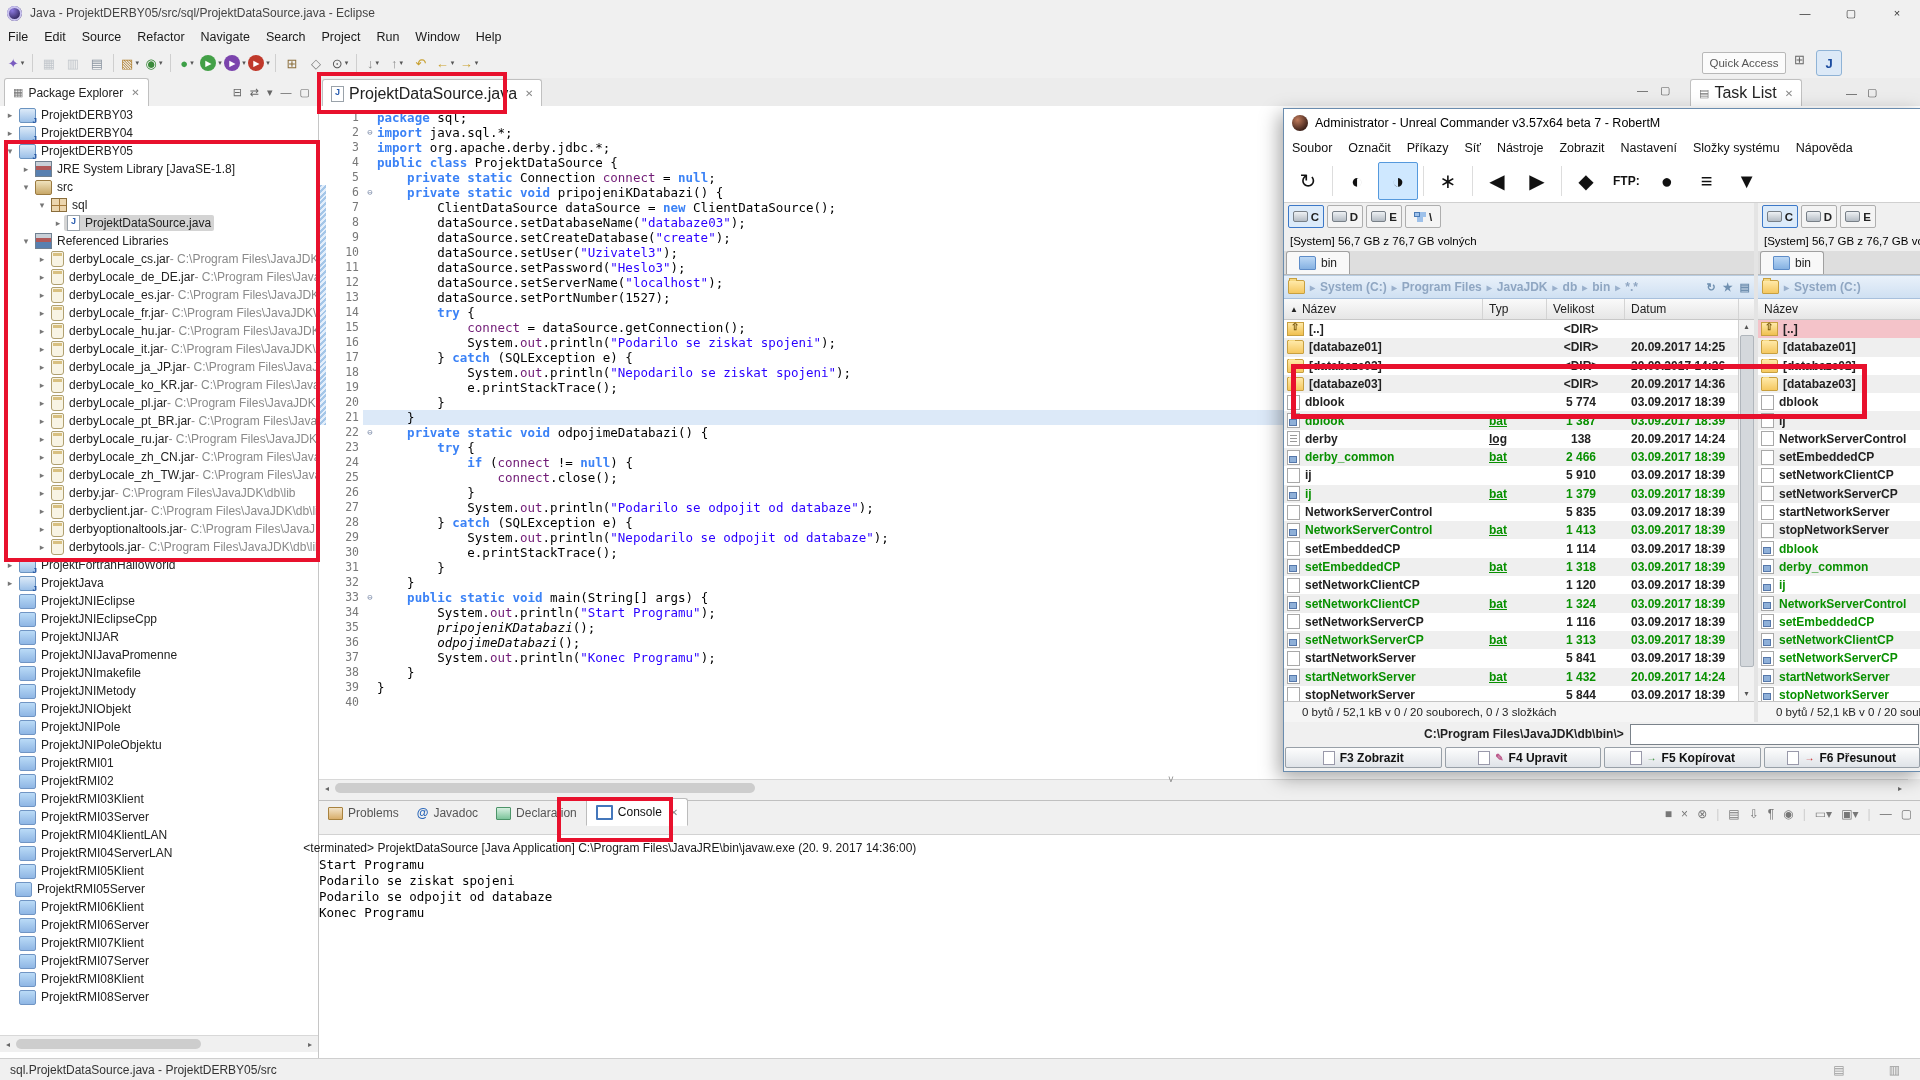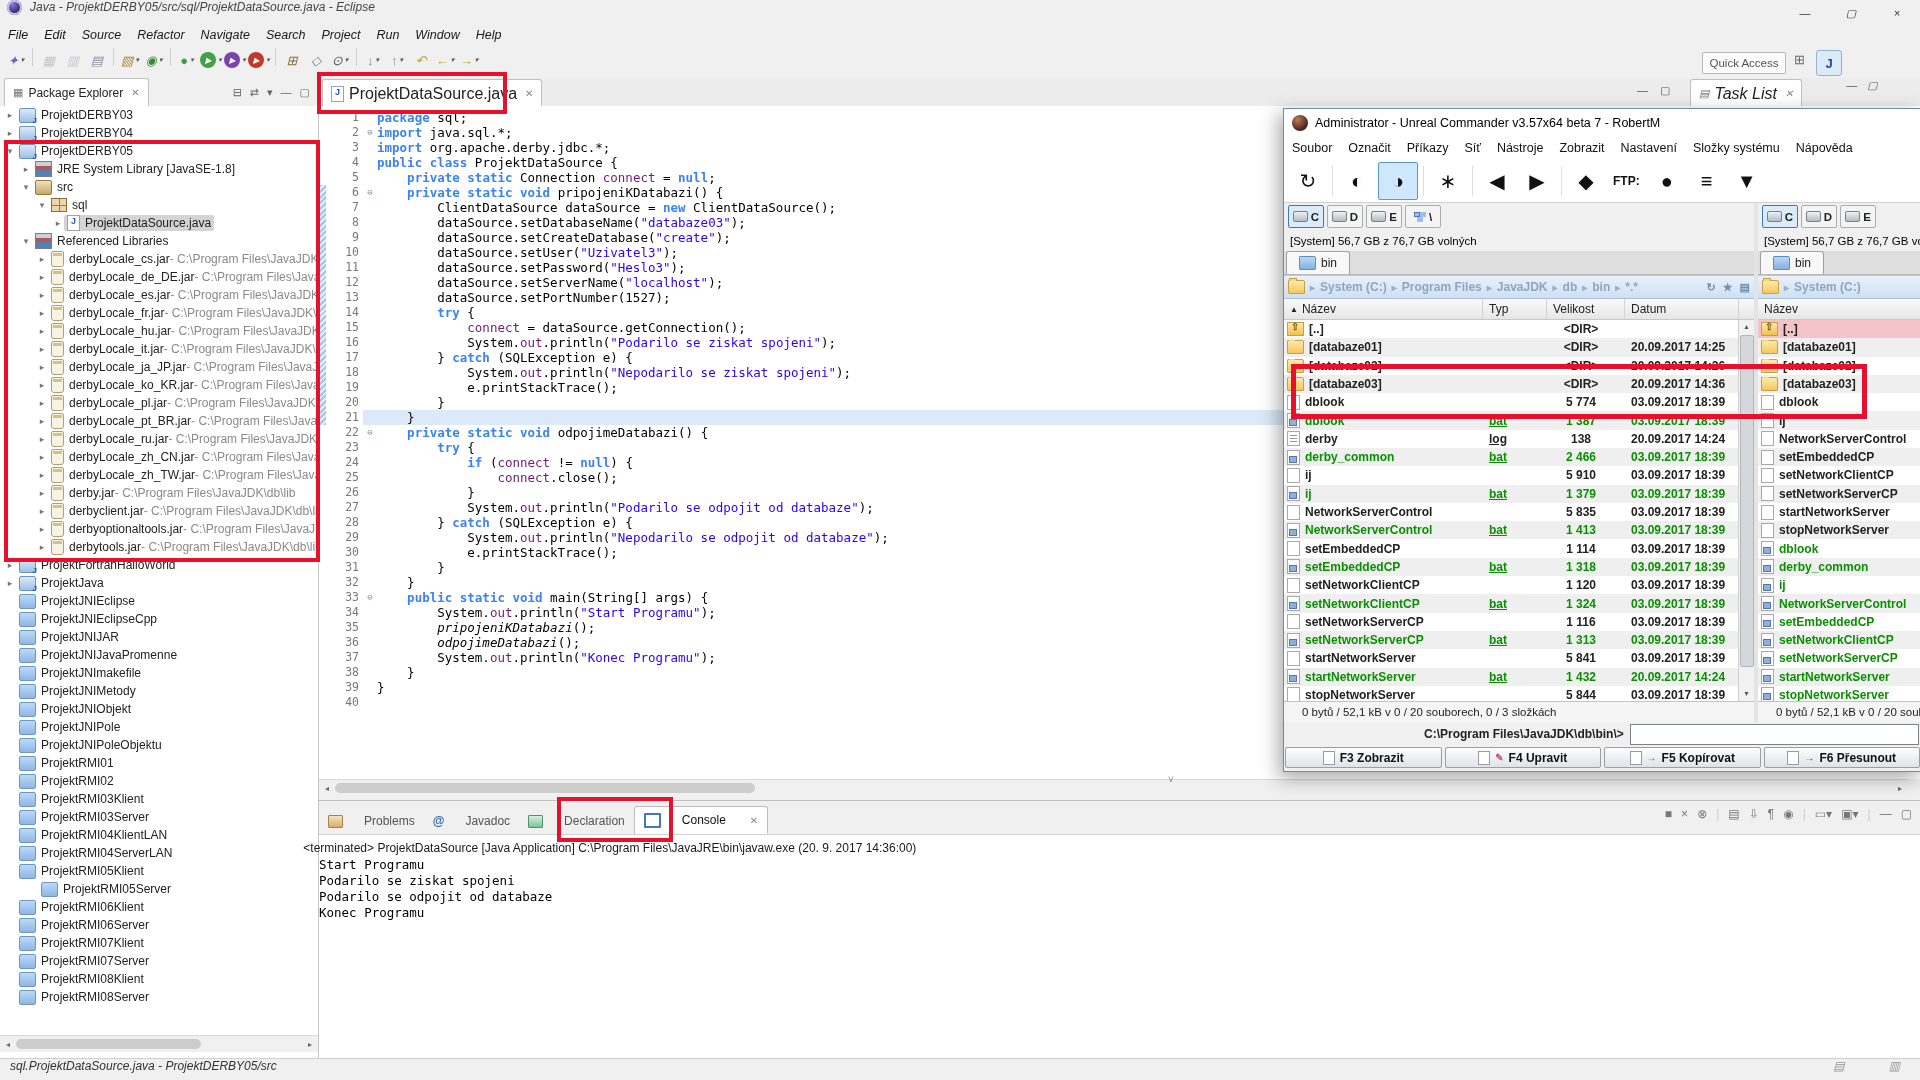--- a/index.html
+++ b/index.html
@@ -1,19 +1,19 @@
 <!DOCTYPE html>
 <html><head>
 <meta charset="utf-8">
 <style>
   html,body{margin:0;padding:0;}
   body{width:1920px;height:1080px;position:relative;overflow:hidden;background:#f0f0f0;
        font-family:"Liberation Sans",sans-serif;color:#222;}
   .abs{position:absolute;}
-  .flex{display:flex;font-style:italic;}
+  .flex{display:flex;align-items:center;}
   
   #ecl-titlebar{left:0;top:0;width:1920px;height:26px;background:#f0f0f0;font-size:12px;color:#444;}
   #ecl-icon{width:15px;height:15px;border-radius:50%;margin:0 8px 0 7px;
     background:radial-gradient(circle at 35% 30%,#8d7ae0,#2c2255 70%);box-shadow:inset 0 0 0 2px #c9c2ee;}
   .winbtn{width:46px;height:26px;display:flex;align-items:center;justify-content:center;font-size:11px;color:#333;}
   #ecl-menubar{left:0;top:26px;width:1920px;height:22px;font-size:12.5px;color:#1a1a1a;}
   .emenu{padding:2px 8px;}
   #ecl-toolbar{left:0;top:48px;width:1920px;height:30px;border-bottom:1px solid #d9d9d9;background:#f0f0f0;padding-left:4px;}
   .tbi{height:24px;min-width:22px;display:flex;align-items:center;justify-content:center;font-size:13px;margin:0 1px;border-radius:3px;}
   .tbi .g{display:inline-block;}
@@ -68,21 +68,21 @@
   .tok-s{color:#2a00ff;}
   .tok-f{color:#701a75;}
   .tok-i{font-style:italic;color:#000;}
   .tok-p{color:#000;}
   #quickdiff{left:320px;top:185px;width:6px;height:240px;
     background:repeating-linear-gradient(135deg,#a4c6e8 0 2px,#e3eefb 2px 4px);}
   #editor-hscroll{left:319px;top:779px;width:1589px;height:16px;}
   
   #console-panel{left:319px;top:800px;width:1601px;height:258px;background:#fff;border-top:1px solid #c0c0c0;}
   #console-tabs{height:33px;background:#f0f0f0;border-bottom:1px solid #d2d2d2;display:flex;align-items:flex-end;padding-left:0;font-size:12px;color:#555;}
-  .ctab{display:flex;align-items:center;gap:21px;height:26px;padding:0 9px;margin-bottom:0;}
+  .ctab{display:flex;align-items:center;gap:5px;height:26px;padding:0 9px;margin-bottom:8px;}
   .ctab.active{background:#fff;border:1px solid #bcbcbc;border-bottom:1px solid #fff;border-radius:3px 3px 0 0;color:#111;}
   .ci{width:13px;height:11px;display:inline-block;border-radius:1px;}
   .ci-problems{background:linear-gradient(#f2e3c8,#d8ae6a);border:1px solid #a8823e;}
   .ci-javadoc{width:auto;height:auto;color:#2a66b8;font-weight:bold;font-size:12px;}
   .ci-declaration{background:linear-gradient(#d6efe0,#7cc49a);border:1px solid #4c9468;}
   .ci-console{background:#fff;border:2px solid #4477bb;}
   #console-toolbar{position:absolute;right:8px;top:6px;display:flex;gap:9px;color:#777;font-size:12px;align-items:center;}
   #console-header{font-size:12px;color:#1a1a1a;padding:6px 0 2px 0;}
   .conline{font:12.5px/16px "DejaVu Sans Mono",monospace;color:#000;}
   
@@ -592,21 +592,21 @@
         <span>ProjektRMI04ServerLAN</span>
       </span>
     </div>
     <div class="trow" style="padding-left: 4px;">
       <span class="texp"></span>
       <span class="tlabel">
         <span class="ti ti-folder"></span>
         <span>ProjektRMI05Klient</span>
       </span>
     </div>
-    <div class="trow" style="padding-left: 0; margin-left: 26px;">
+    <div class="trow" style="padding-left: 0;">
       <span class="texp"></span>
       <span class="tlabel">
         <span class="ti ti-folder"></span>
         <span>ProjektRMI05Server</span>
       </span>
     </div>
     <div class="trow" style="padding-left: 4px;">
       <span class="texp"></span>
       <span class="tlabel">
         <span class="ti ti-folder"></span>

